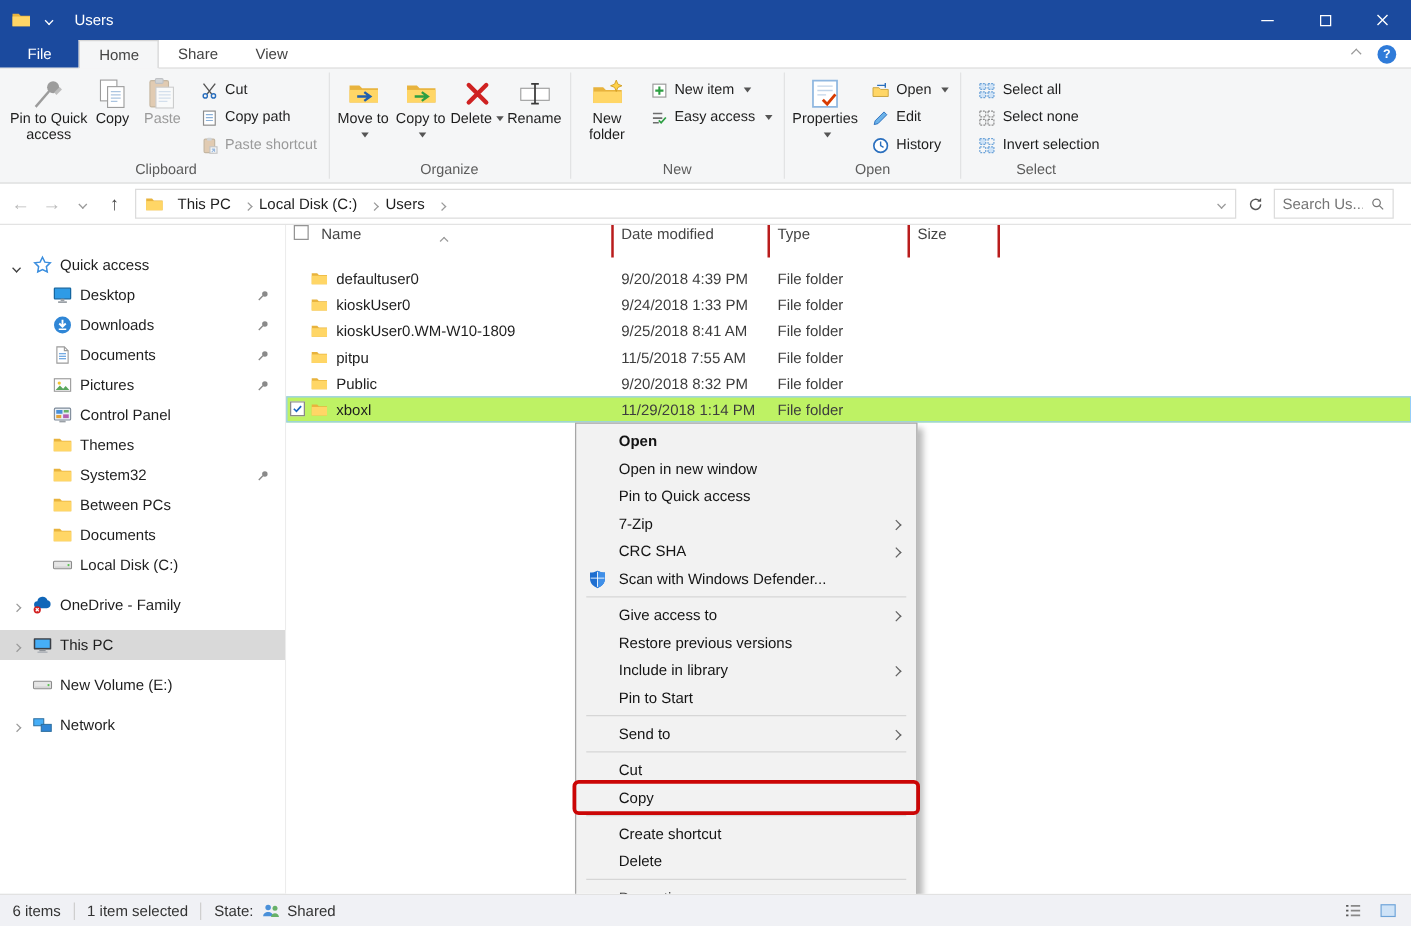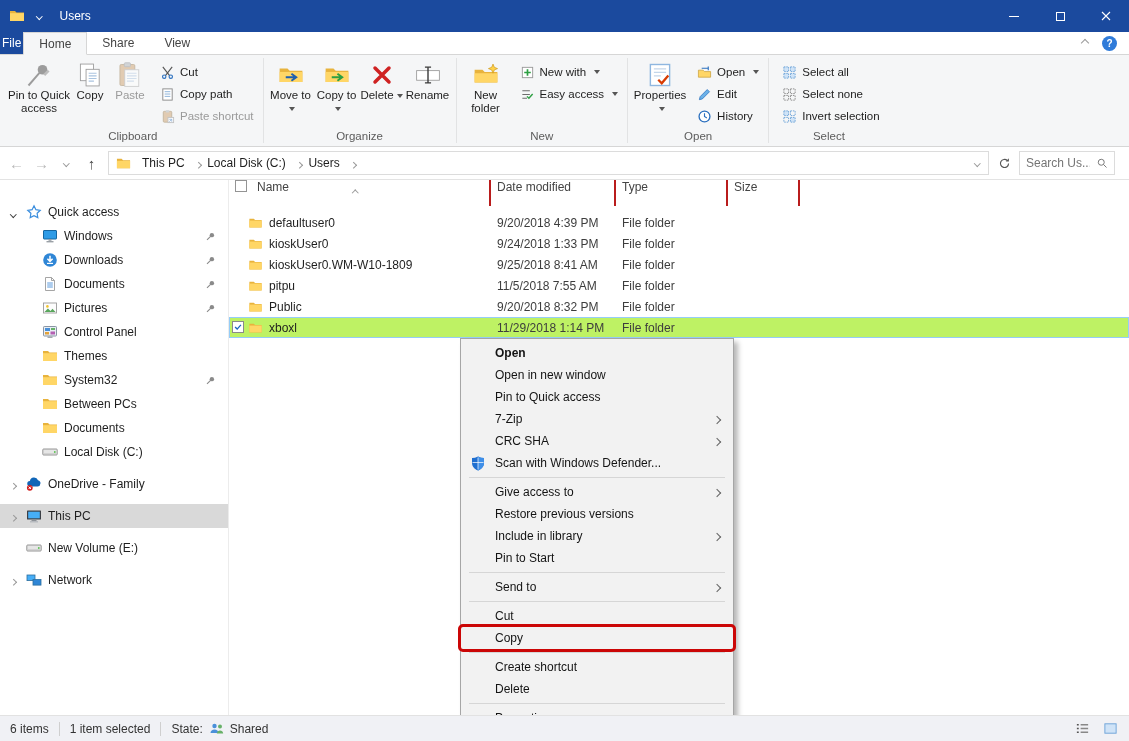--- a/index.html
+++ b/index.html
@@ -25,21 +25,21 @@
   .ch.d { transform:rotate(45deg); }
   .ch.u { transform:rotate(-135deg); }
   .ch.sm { width:4.5px; height:4.5px; }
   .ch.white { border-color:#fff; }
   .ch.dark { border-color:#3d3d3d; }
   .ch.light { border-color:#9a9a9a; }
 
   
   .tabrow { height:23px; background:#fff; display:flex; align-items:stretch; border-bottom:1px solid #d6d6d6; flex:0 0 auto; }
   .tab { padding:0 15px; display:flex; align-items:center; color:#444; }
-  .tab.filetab { background:#1b4a9e; color:#fff; padding:0 2px; }
+  .tab.filetab { background:#1b4a9e; color:#fff; padding:0 22px; }
   .tab.active { background:#f5f6f7; border:1px solid #d6d6d6; border-bottom:1px solid #f5f6f7; margin-bottom:-1px; }
   .tabrow-right { margin-left:auto; display:flex; align-items:center; gap:14px; padding-right:12px; }
   .help-btn { width:15px; height:15px; border-radius:50%; background:#2f7bd9; color:#fff; font-size:10px; font-weight:bold; display:flex; align-items:center; justify-content:center; }
 
   
   .ribbon { height:92px; background:#f5f6f7; border-bottom:1px solid #d6d6d6; display:flex; flex:0 0 auto; padding-left:4px; }
   .rgroup { display:flex; flex-direction:column; }
   .rcontent { flex:1; display:flex; align-items:flex-start; padding:4px 3px 0; }
   .glabel { height:16px; text-align:center; color:#5c5c5c; font-size:11.5px; }
   .rsep { width:1px; background:#e2e3e4; margin:3px 1px; }
@@ -294,21 +294,21 @@
           <span class="blabel">New folder</span>
         </button>
         <div class="smallcol">
           <button class="smallbtn">
             <span class="i16">
                 <svg viewBox="0 0 16 16">
                   <rect x="2.5" y="2.5" width="11" height="11" fill="#fff" stroke="#9b9b9b"></rect>
                   <path d="M8 4.5v7M4.5 8h7" stroke="#2d9f43" stroke-width="1.8"></path>
                 </svg>
               </span>
-            <span>New with</span>
+            <span>New item</span>
               <span class="caret"></span>
           </button>
           <button class="smallbtn">
             <span class="i16">
                 <svg viewBox="0 0 16 16">
                   <path d="M2.5 4h8M2.5 8h8M2.5 12h5" stroke="#6d6d6d" stroke-width="1.3"></path>
                   <path d="M13.5 7.5L9.5 12l-2-2" stroke="#2d9f43" stroke-width="1.5" fill="none"></path>
                 </svg>
               </span>
             <span>Easy access</span>
@@ -472,21 +472,21 @@
           <span class="slabel">Quick access</span>
         </div>
         <div class="side-item lvl1">
           <span class="sicon">
             <svg viewBox="0 0 16 16">
               <rect x="1.5" y="2.5" width="13" height="8.5" rx="0.5" fill="#2e9be6" stroke="#1566a0"></rect>
               <rect x="6.5" y="11" width="3" height="1.8" fill="#9aa0a6"></rect>
               <rect x="4.5" y="13" width="7" height="1.4" fill="#9aa0a6"></rect>
             </svg>
           </span>
-          <span class="slabel">Windows</span>
+          <span class="slabel">Desktop</span>
           <span class="spin">
             <svg viewBox="0 0 12 12">
               <circle cx="7.5" cy="4.5" r="2.4" fill="#8a8a8a"></circle>
               <path d="M5.8 6.2L2.2 9.8" stroke="#8a8a8a" stroke-width="1.2"></path>
             </svg>
           </span>
         </div>
         <div class="side-item lvl1">
           <span class="sicon">
             <svg viewBox="0 0 16 16">

